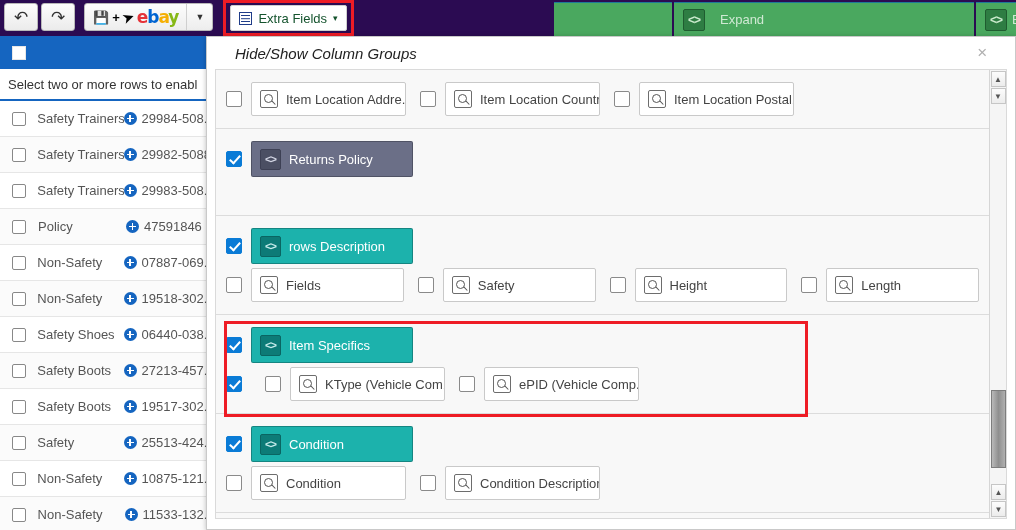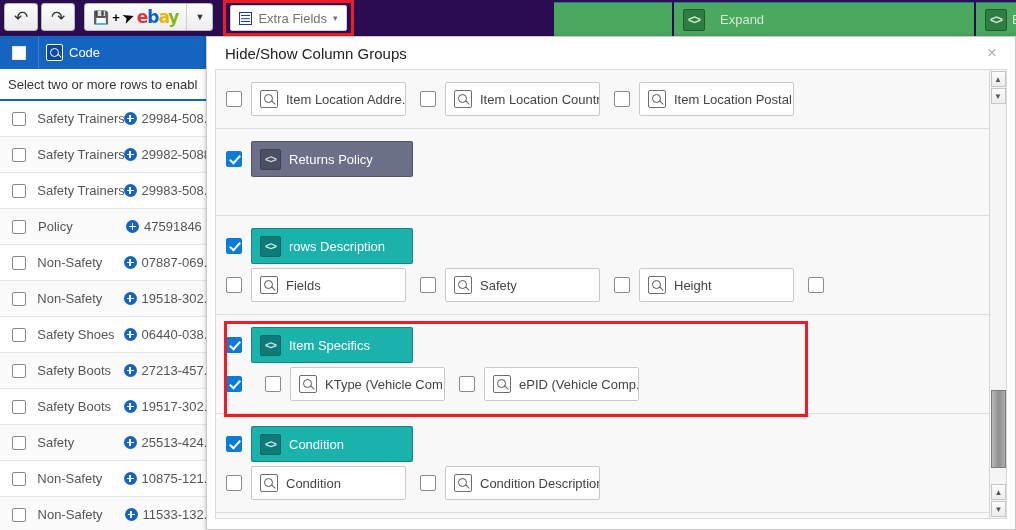--- a/index.html
+++ b/index.html
@@ -51,21 +51,21 @@
 
   #extra-fields-wrap {
     margin: 0 0 0 10px;
     border: 3px solid #ee1c25;
     height: 36px; display: flex; align-items: center;
     padding: 0 4px;
   }
   #extra-fields-btn {
     display: flex; align-items: center; gap: 6px;
     background: #ffffff; border: 1px solid #cfcfcf; border-radius: 2px;
-    height: 26px; padding: 0 8px; font-size: 13px; color: #737373;
+    height: 26px; padding: 0 8px; font-size: 13px; color: #14532d;
   }
   .grid-icon {
     width: 13px; height: 13px; border: 1.6px solid #1f3c88;
     background: #fff; position: relative; flex: none;
   }
   .grid-icon::before, .grid-icon::after {
     content: ""; position: absolute; left: 1px; right: 1px; height: 1.4px;
     background: #1f3c88;
   }
   .grid-icon::before { top: 2px; box-shadow: 0 3.2px 0 #1f3c88; }
@@ -150,23 +150,24 @@
     position: absolute; left: 206px; top: 36px;
     width: 810px; height: 494px;
     background: #ffffff;
     border: 1px solid #c9c9c9;
     box-shadow: 0 1px 5px rgba(0,0,0,.25);
     display: flex; flex-direction: column;
   }
   #modal-head {
     height: 32px; flex: none;
     display: flex; align-items: center;
-    padding: 0 18px;
+    padding: 0 28px;
     font-size: 15px; color: #222;
     background: #fff;
+    font-style: italic;
   }
   #modal-title { flex: 1 1 auto; }
   #modal-close { color: #b0b0b0; font-size: 17px; cursor: default; }
   #modal-body {
     flex: 1 1 auto; position: relative;
     margin: 0 8px 10px 8px;
     border: 1px solid #dadada;
     background: #f8f8f8;
     overflow: hidden;
     display: flex;
@@ -307,24 +308,20 @@
     <span class="code-icon">&lt;&gt;</span>
     <span class="green-label" style="margin-left:5px">E</span>
   </div>
 </div>
 
 <div id="grid">
   <div id="grid-head">
     <div class="gh-chk-cell">
       <span class="gh-sq"></span>
     </div>
-    <div class="gh-col plain">
-      <span class="mag-blue"></span>
-      <span>Code</span>
-    </div>
   </div>
   <div id="grid-notice">Select two or more rows to enabl</div>
   <div id="grid-rows">
       <div class="grow">
         <div class="gr-chk">
           <span class="gr-box"></span>
         </div>
         <div class="gr-cat">Safety Trainers</div>
         <div class="gr-code">
           <span class="plus-dot"></span>
@@ -504,20 +501,24 @@
                 <span>Safety</span>
               </span>
               <span class="gap"></span>
               <span class="chkbox"></span>
               <span class="field w-a">
                 <span class="mag"></span>
                 <span>Height</span>
               </span>
               <span class="gap"></span>
               <span class="chkbox"></span>
+              <span class="field w-a">
+                <span class="mag"></span>
+                <span>Length</span>
+              </span>
             </div>
           </div>
           <div class="sect divider">
             <div class="row">
               <span class="chkbox on"></span>
               <span class="group-btn teal">
                 <span class="gb-icon">&lt;&gt;</span>
                 <span>Item Specifics</span>
               </span>
             </div>

